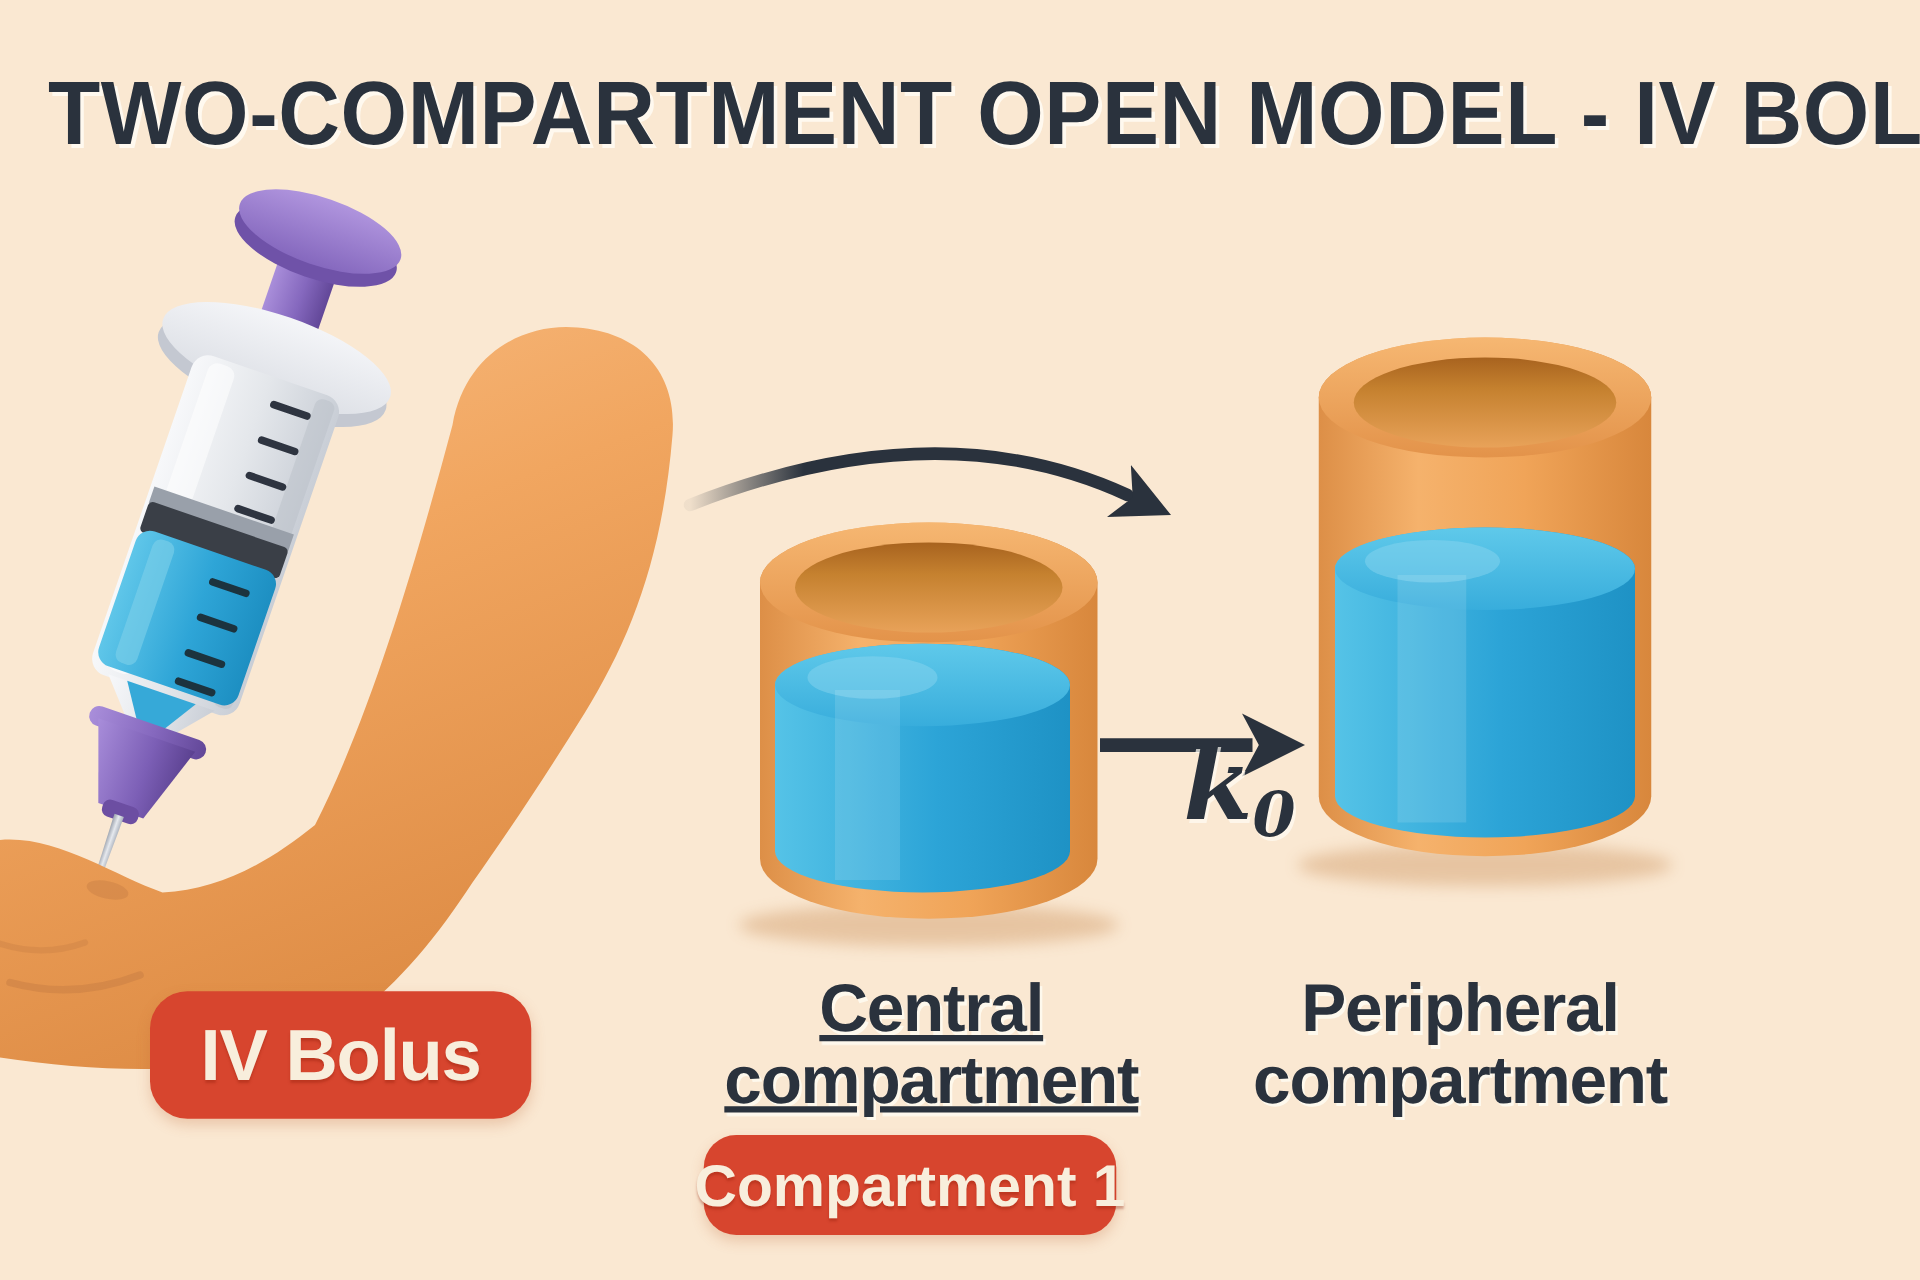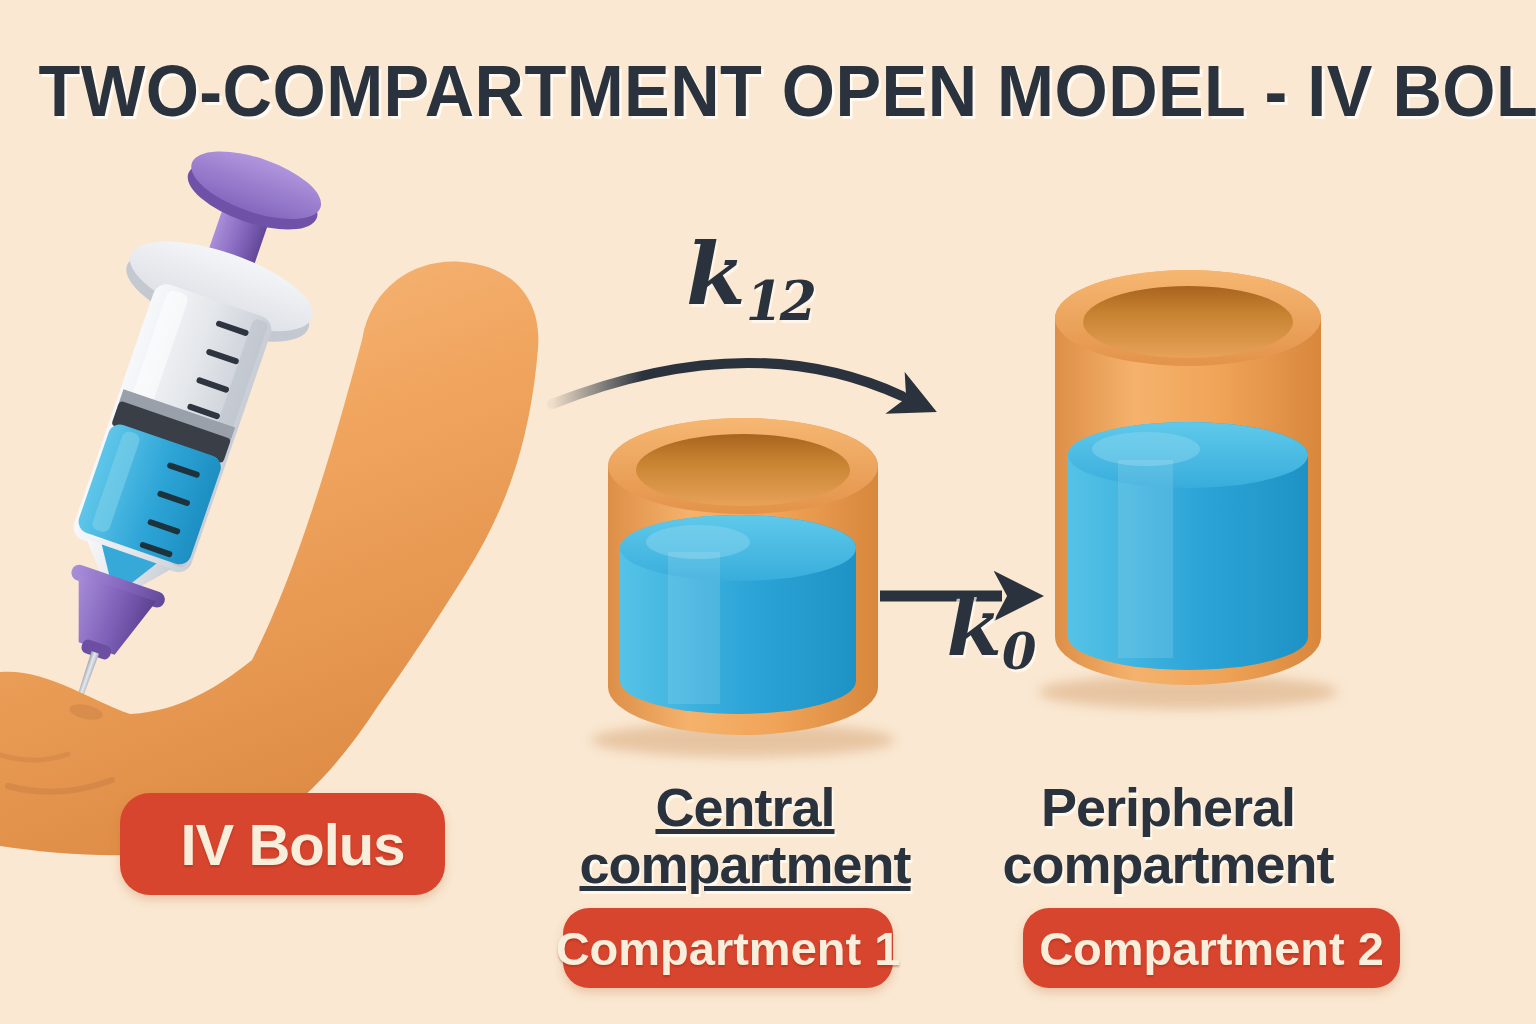--- a/index.html
+++ b/index.html
@@ -38,21 +38,21 @@
   .central-label    { left:545px; top:779px; width:400px;text-decoration:underline; }
   .peripheral-label { left:958px; top:779px; width:420px; }
 
   .badge {
     position:absolute; display:flex; align-items:center; justify-content:center;
     background:#D7452E; color:#F8EEDC; font-weight:700;
     text-shadow:0 2px 2px rgba(140,30,10,0.35);
     box-shadow:0 5px 10px rgba(190,100,50,0.25);
     white-space:nowrap;
   }
-  .badge-iv { left:120px; top:793px; width:305px; height:102px; border-radius:30px; font-size:58px; letter-spacing:-1px;padding-left:20px; }
+  .badge-iv { left:120px; top:793px; width:305px; height:102px; border-radius:30px; font-size:58px; letter-spacing:-1px; }
   .badge-c1 { left:563px; top:908px; width:330px; height:80px;  border-radius:26px; font-size:47px; }
   .badge-c2 { left:1023px; top:908px; width:377px; height:80px; border-radius:26px; font-size:47px; }
 </style>
 </head>
 <body>
 
 <div class="canvas">
 
   <svg class="scene" viewBox="0 0 1536 1024" aria-hidden="true">
     <defs>
@@ -211,35 +211,31 @@
       <rect x="1118" y="460" width="55" height="198" fill="#FFFFFF" opacity="0.12"></rect>
     </g>
 
     <g>
       <path d="M 880,596 L 1002,596" fill="none" stroke="#2A323D" stroke-width="11" marker-end="url(#arrowhead)"></path>
     </g>
   </svg>
 
   <div class="page-title">TWO-COMPARTMENT OPEN MODEL - IV BOLUS</div>
 
-  <div class="k-label k12-label">
-    <span>k</span><sub>12</sub>
-  </div>
 
   <div class="k-label k0-label">
     <span>k</span><sub>0</sub>
   </div>
 
   <div class="comp-label central-label">
     <div>Central</div>
     <div>compartment</div>
   </div>
 
   <div class="comp-label peripheral-label">
     <div>Peripheral</div>
     <div>compartment</div>
   </div>
 
   <div class="badge badge-iv">IV Bolus</div>
   <div class="badge badge-c1">Compartment 1</div>
-  <div class="badge badge-c2">Compartment 2</div>
 
 </div>
 
 </body></html>

